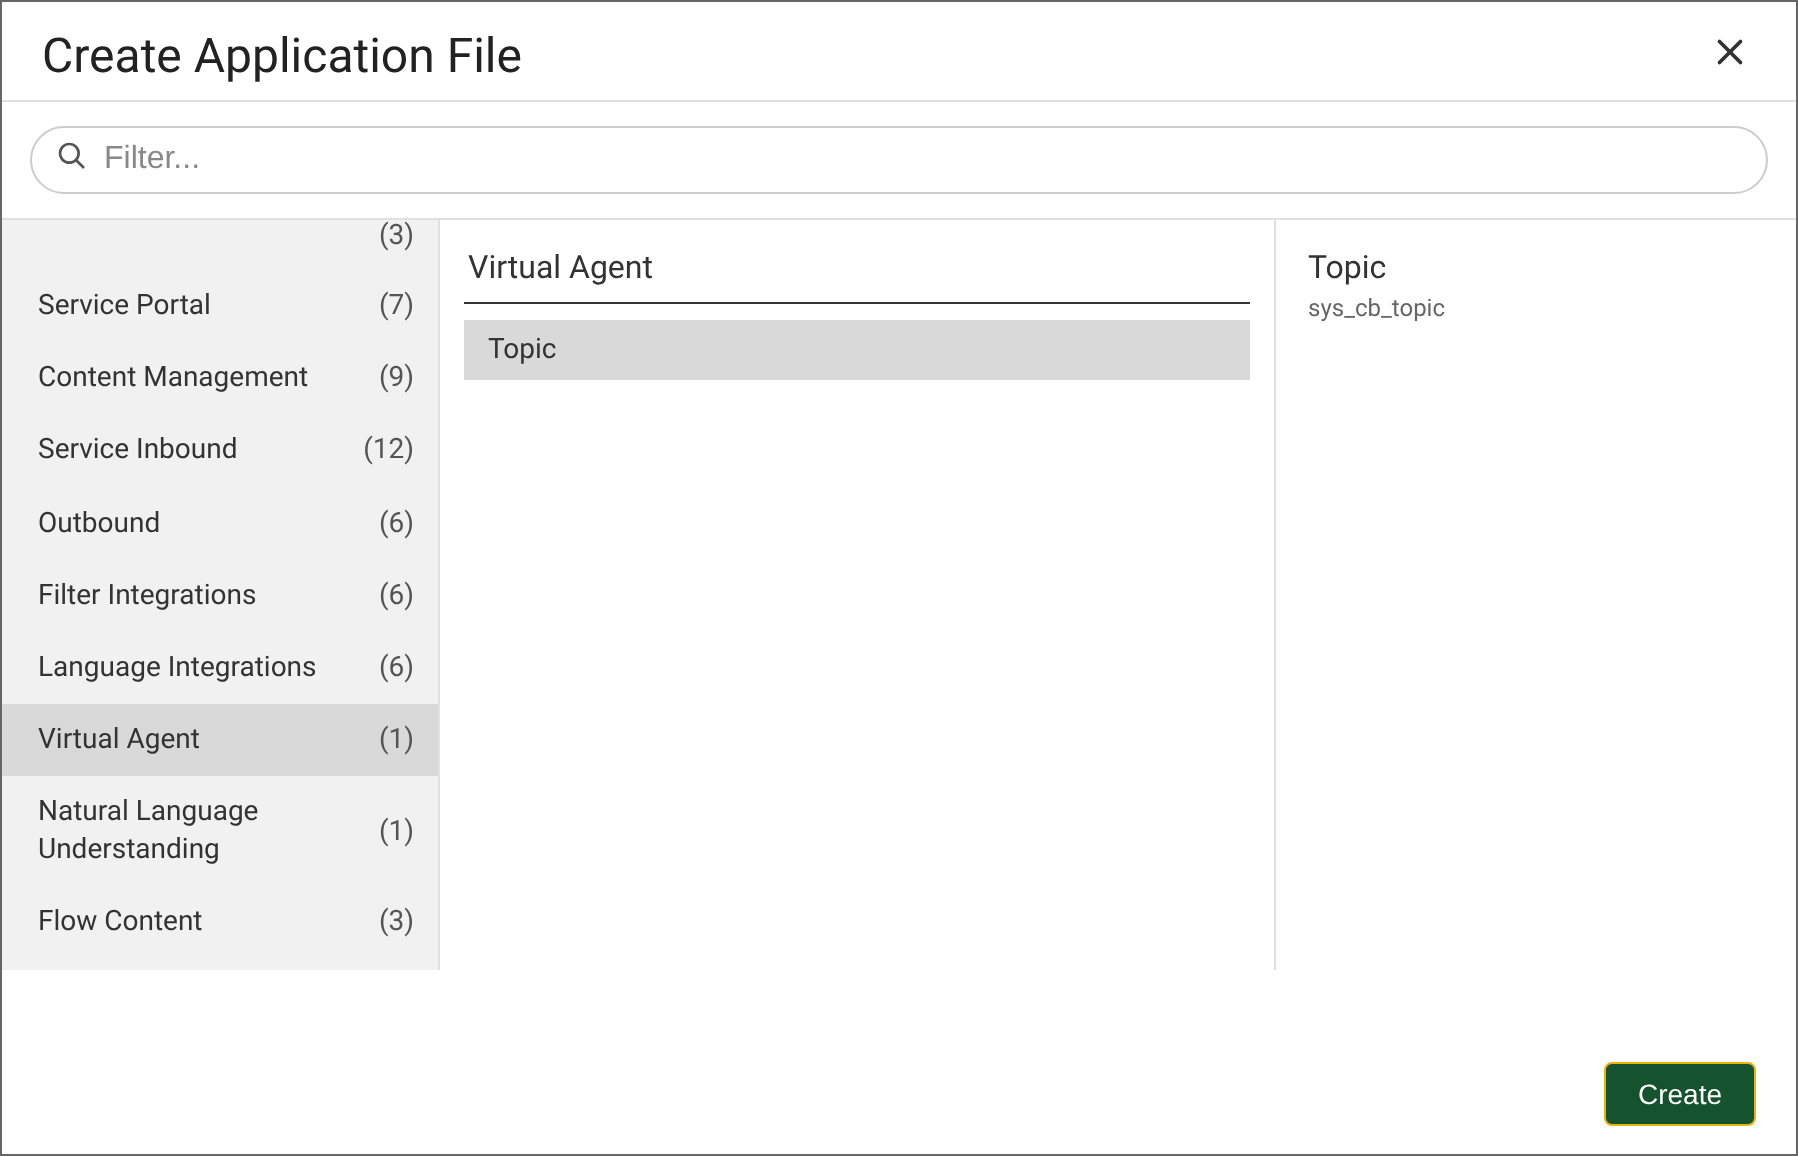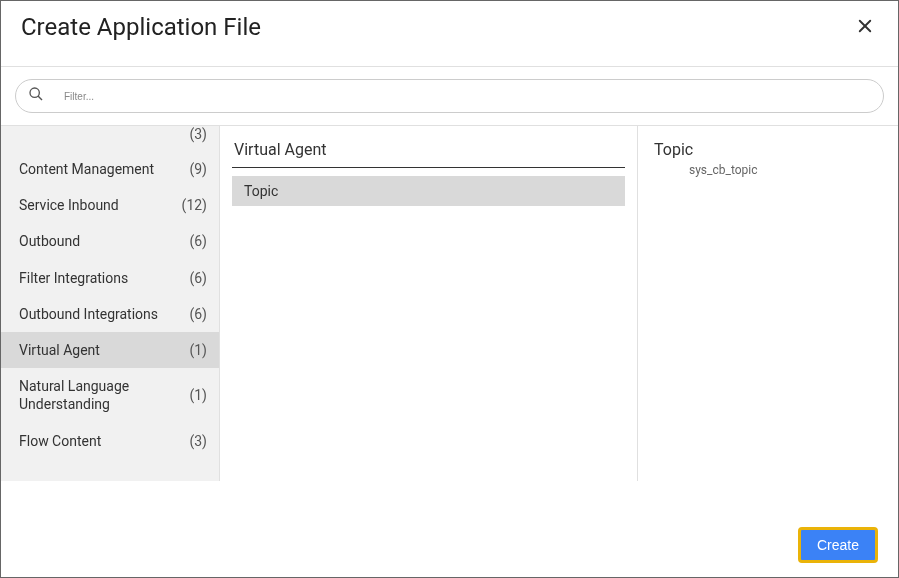--- a/index.html
+++ b/index.html
@@ -16,22 +16,22 @@
       border: 1px solid #666;
     }
     .dialog {
       display: flex;
       flex-direction: column;
       height: 100%;
     }
     .header {
       display: flex;
       justify-content: space-between;
-      align-items: flex-start;
-      padding: 12px 20px 24px 20px;
+      align-items: center;
+      padding: 12px 20px 8px 20px;
       border-bottom: 1px solid #e0e0e0;
     }
     .header-title {
       font-size: 24px;
       font-weight: 400;
       color: #222;
     }
     .close-btn {
       background: none;
       border: none;
@@ -57,24 +57,23 @@
       gap: 8px;
     }
     .filter-wrap svg {
       width: 16px;
       height: 16px;
       flex-shrink: 0;
     }
     .filter-input {
       border: none;
       outline: none;
-      font-size: 10px;
+      font-size: 16px;
       flex: 1;
       color: #444;
-      margin-left: 12px;
     }
     .filter-input::placeholder {
       color: #888;
     }
     .content {
       display: flex;
       flex: 1;
       min-height: 0;
       border-top: 1px solid #e0e0e0;
     }
@@ -142,31 +141,30 @@
       padding: 14px 16px;
     }
     .details-title {
       font-size: 16px;
       color: #333;
       margin-bottom: 4px;
     }
     .details-sub {
       font-size: 12px;
       color: #666;
-      margin-left: 35px;
     }
     .footer {
       display: flex;
       justify-content: flex-end;
       padding: 14px 20px 14px 20px;
     }
     .create-btn {
-      background: #3b82f6;
+      background: #14532d;
       color: #fff;
-      border: 3px solid #eab308;
+      border: 1px solid #eab308;
       border-radius: 4px;
       padding: 7px 16px;
       font-size: 14px;
       cursor: pointer;
       margin-top: 32px;
     }
   </style>
 </head>
 <body>
 
@@ -195,37 +193,41 @@
     </div>
   </div>
 
   <div class="content">
     <div class="sidebar" id="sidebar">
         <div class="sidebar-item partial">
           <span class="sidebar-item-label"></span>
           <span class="sidebar-item-count">(3)</span>
         </div>
         <div class="sidebar-item">
+          <span class="sidebar-item-label">Service Portal</span>
+          <span class="sidebar-item-count">(7)</span>
+        </div>
+        <div class="sidebar-item">
           <span class="sidebar-item-label">Content Management</span>
           <span class="sidebar-item-count">(9)</span>
         </div>
         <div class="sidebar-item">
           <span class="sidebar-item-label">Service Inbound</span>
           <span class="sidebar-item-count">(12)</span>
         </div>
         <div class="sidebar-item">
           <span class="sidebar-item-label">Outbound</span>
           <span class="sidebar-item-count">(6)</span>
         </div>
         <div class="sidebar-item">
           <span class="sidebar-item-label">Filter Integrations</span>
           <span class="sidebar-item-count">(6)</span>
         </div>
         <div class="sidebar-item">
-          <span class="sidebar-item-label">Outbound Integrations</span>
+          <span class="sidebar-item-label">Language Integrations</span>
           <span class="sidebar-item-count">(6)</span>
         </div>
         <div class="sidebar-item selected">
           <span class="sidebar-item-label">Virtual Agent</span>
           <span class="sidebar-item-count">(1)</span>
         </div>
         <div class="sidebar-item">
           <span class="sidebar-item-label">Natural Language Understanding</span>
           <span class="sidebar-item-count">(1)</span>
         </div>

